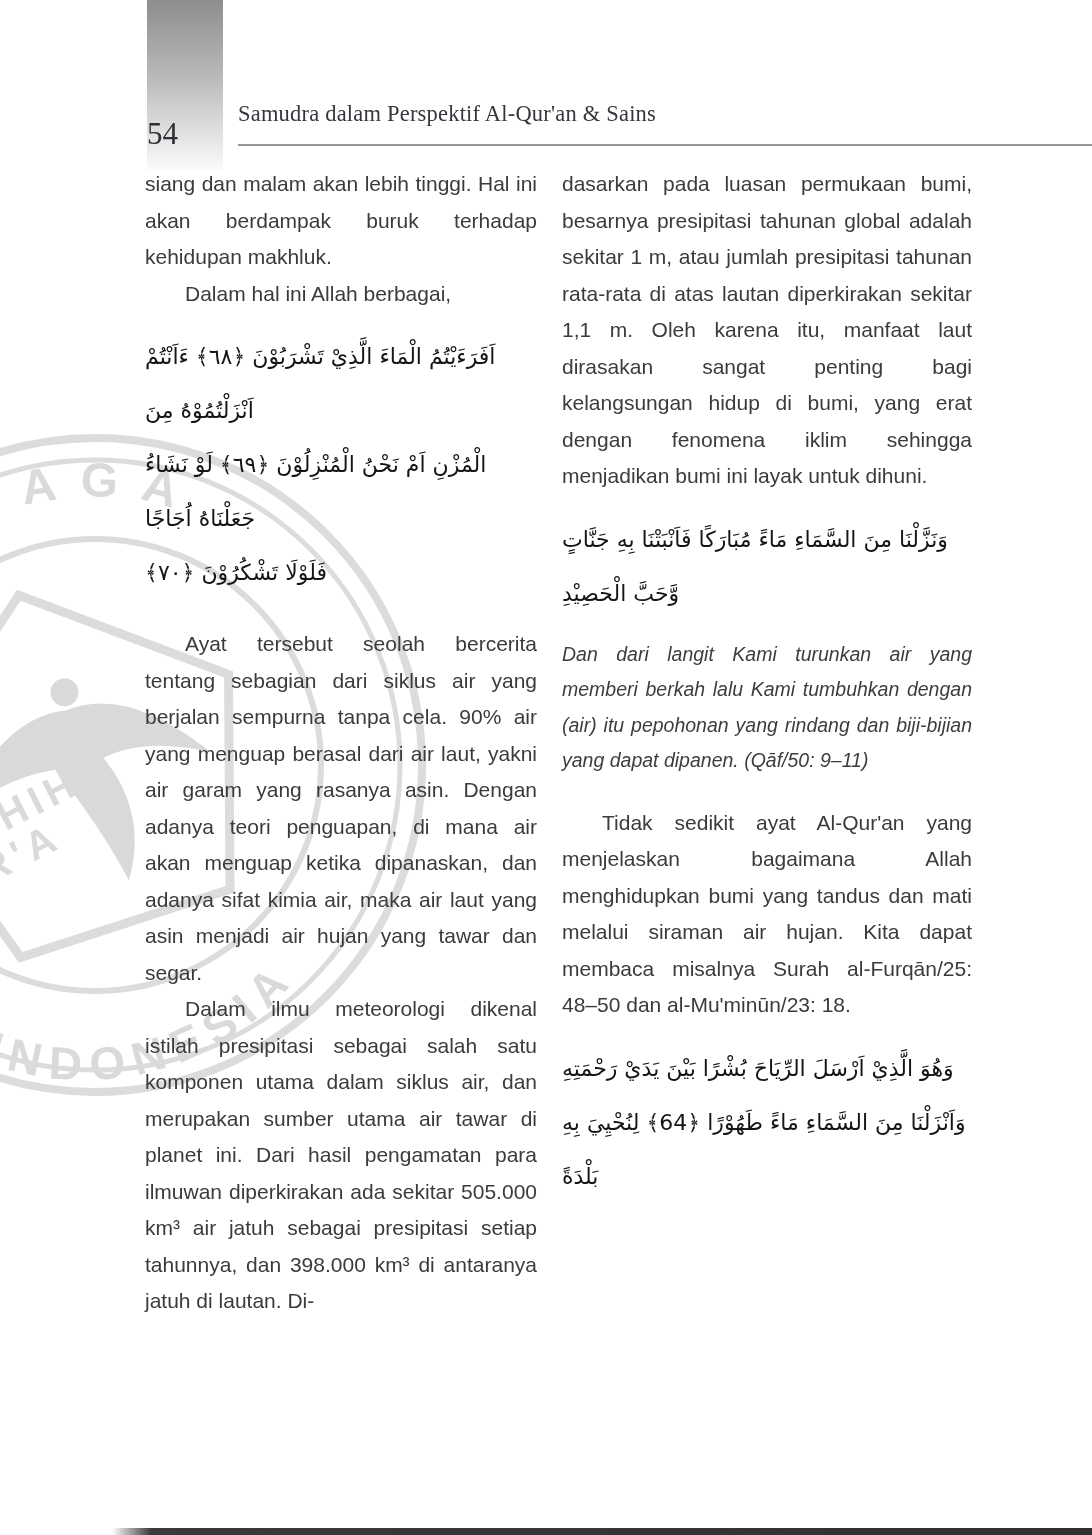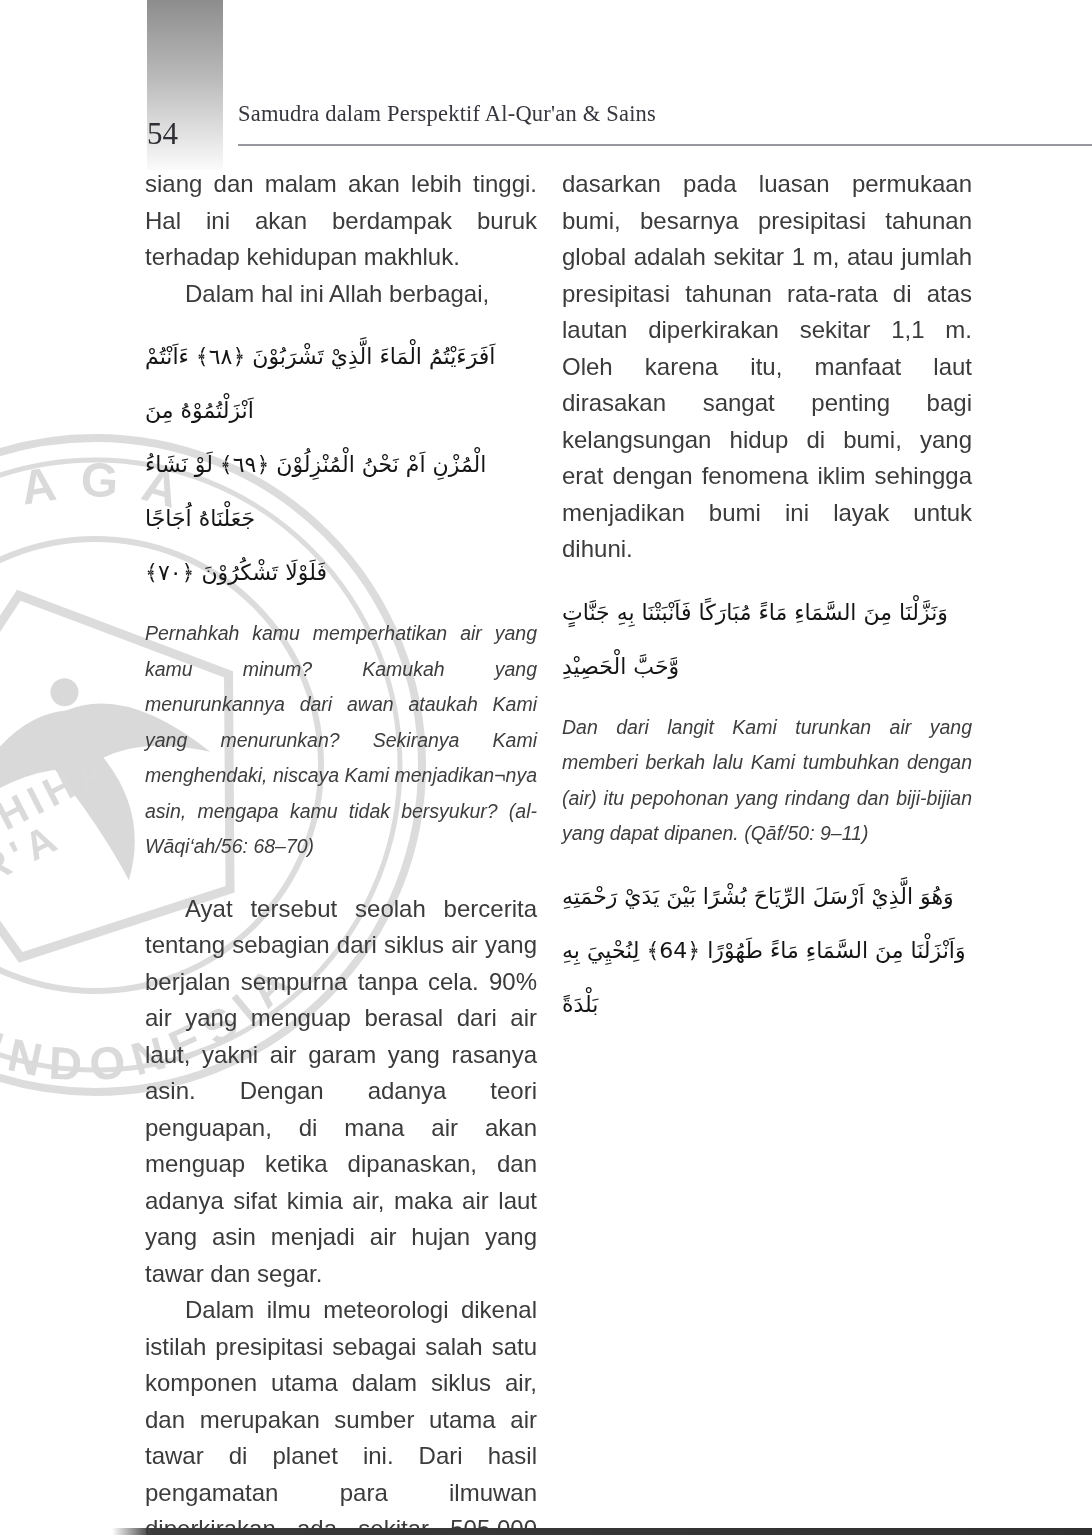--- a/index.html
+++ b/index.html
@@ -16,21 +16,21 @@
            font-family:"Liberation Serif",serif;font-size:31px;color:#2e2e34;}
   .header-title{position:absolute;left:238px;top:101px;font-family:"Liberation Serif",serif;
                 font-size:22.5px;color:#36363e;letter-spacing:.2px;white-space:nowrap;}
   .header-rule{position:absolute;left:238px;top:144px;width:854px;height:2px;background:#97979d;}
 
   
   .col{position:absolute;top:166px;color:#3b3b3b;}
   .col-left{left:145px;width:392px;}
   .col-right{left:562px;width:410px;}
 
-  .body{margin:0;font-size:24px;line-height:36.5px;text-align:justify;color:#3b3b3b;}
+  .body{margin:0;font-size:21px;line-height:36.5px;text-align:justify;color:#3b3b3b;}
   .indent{text-indent:40px;}
   .gap-top{margin-top:26px;}
 
   .arabic{direction:rtl;white-space:pre-line;text-align:left;
           font-family:"DejaVu Sans",sans-serif;font-size:22px;line-height:54px;
           color:#151515;margin:18px 0 16px 0;}
 
   .trans{font-style:italic;font-size:19.5px;line-height:35.5px;text-align:justify;
          color:#3d3d3d;margin:0 0 12px 0;}
 
@@ -74,29 +74,29 @@
   </div>
   <div class="header-title">Samudra dalam Perspektif Al-Qur'an &amp; Sains</div>
   <div class="header-rule"></div>
 
   <div class="col col-left">
     <p class="body">siang dan malam akan lebih tinggi. Hal ini akan berdampak buruk terhadap kehidupan makhluk.</p>
     <p class="body indent">Dalam hal ini Allah berbagai,</p>
     <div class="arabic">اَفَرَءَيْتُمُ الْمَاءَ الَّذِيْ تَشْرَبُوْنَ ﴿٦٨﴾ ءَاَنْتُمْ اَنْزَلْتُمُوْهُ مِنَ
 الْمُزْنِ اَمْ نَحْنُ الْمُنْزِلُوْنَ ﴿٦٩﴾ لَوْ نَشَاءُ جَعَلْنَاهُ اُجَاجًا
 فَلَوْلَا تَشْكُرُوْنَ ﴿٧٠﴾</div>
-    <div class="trans">Pernahkah kamu memperhatikan air yang kamu minum? Kamukah yang menurunkannya dari awan ataukah Kami yang menurunkan? Sekiranya Kami menghendaki, niscaya Kami menjadikan¬nya asin, mengapa kamu tidak bersyukur? (al-Wāqi‘ah/56: 68–70)</div>
     <p class="body indent gap-top">Ayat tersebut seolah bercerita tentang sebagian dari siklus air yang berjalan sempurna tanpa cela. 90% air yang menguap berasal dari air laut, yakni air garam yang rasanya asin. Dengan adanya teori penguapan, di mana air akan menguap ketika dipanaskan, dan adanya sifat kimia air, maka air laut yang asin menjadi air hujan yang tawar dan segar.</p>
     <p class="body indent">Dalam ilmu meteorologi dikenal istilah presipitasi sebagai salah satu komponen utama dalam siklus air, dan merupakan sumber utama air tawar di planet ini. Dari hasil pengamatan para ilmuwan diperkirakan ada sekitar 505.000 km³ air jatuh sebagai presipitasi setiap tahunnya, dan 398.000 km³ di antaranya jatuh di lautan. Di-</p>
   </div>
 
   <div class="col col-right">
     <p class="body">dasarkan pada luasan permukaan bumi, besarnya presipitasi tahunan global adalah sekitar 1 m, atau jumlah presipitasi tahunan rata-rata di atas lautan diperkirakan sekitar 1,1 m. Oleh karena itu, manfaat laut dirasakan sangat penting bagi kelangsungan hidup di bumi, yang erat dengan fenomena iklim sehingga menjadikan bumi ini layak untuk dihuni.</p>
     <div class="arabic">وَنَزَّلْنَا مِنَ السَّمَاءِ مَاءً مُبَارَكًا فَاَنْبَتْنَا بِهِ جَنَّاتٍ
 وَّحَبَّ الْحَصِيْدِ</div>
     <div class="trans">Dan dari langit Kami turunkan air yang memberi berkah lalu Kami tumbuhkan dengan (air) itu pepohonan yang rindang dan biji-bijian yang dapat dipanen. (Qāf/50: 9–11)</div>
+    <p class="body indent gap-top">Tidak sedikit ayat Al-Qur'an yang menjelaskan bagaimana Allah menghidupkan bumi yang tandus dan mati melalui siraman air hujan. Kita dapat membaca misalnya Surah al-Furqān/25: 48–50  dan al-Mu'minūn/23: 18.</p>
     <div class="arabic">وَهُوَ الَّذِيْ اَرْسَلَ الرِّيَاحَ بُشْرًا بَيْنَ يَدَيْ رَحْمَتِهِ
 وَاَنْزَلْنَا مِنَ السَّمَاءِ مَاءً طَهُوْرًا ﴿64﴾ لِنُحْيِيَ بِهِ بَلْدَةً</div>
   </div>
 
   <div class="bottom-bar"></div>
 
 </div>
 
 </body></html>

